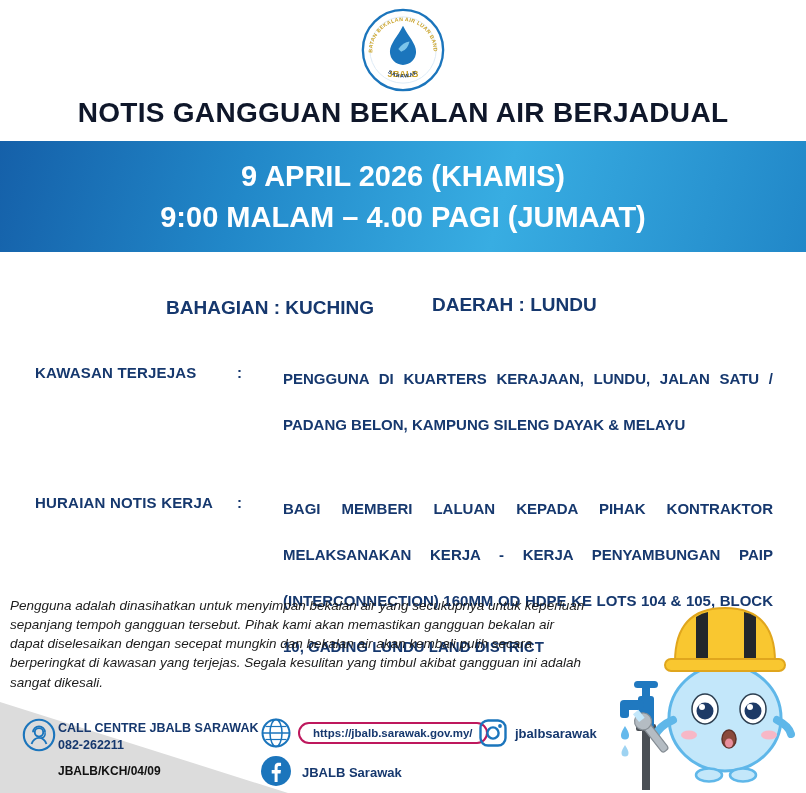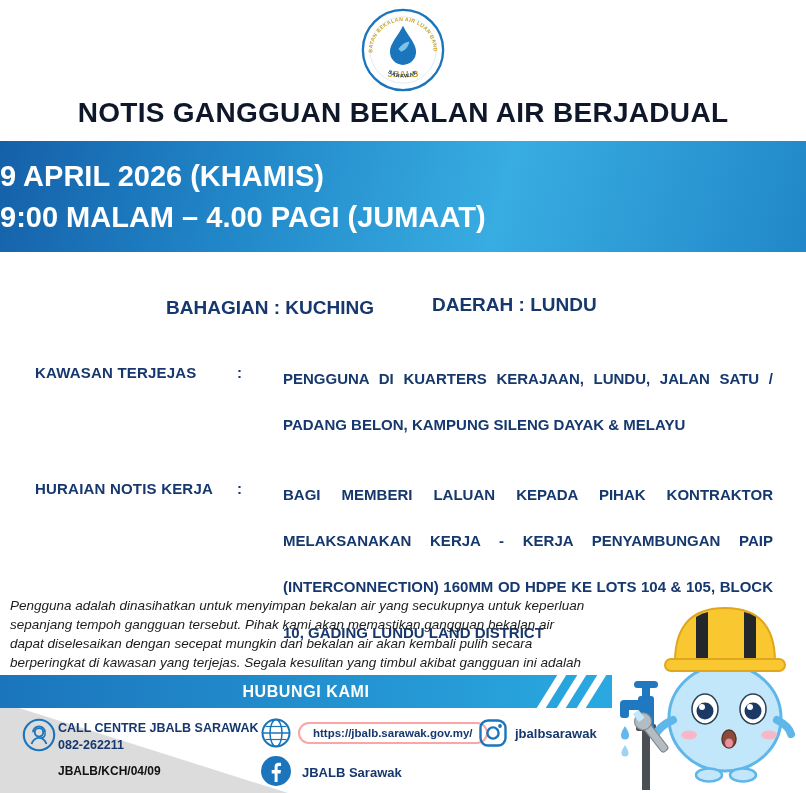--- a/index.html
+++ b/index.html
@@ -12,30 +12,30 @@
 
   .title {
     position:absolute; top:97px; left:0; width:100%; text-align:center;
     font-size:28px; font-weight:700; color:#0f172a; letter-spacing:0.3px;
   }
 
   .banner {
     position:absolute; top:141px; left:0; width:806px; height:111px;
     background:linear-gradient(105deg,#1560a9 0%, #2187c8 30%, #38ade2 62%, #2187c8 100%);
     color:#fff; font-weight:700; font-size:29px;
-    display:flex; flex-direction:column; justify-content:center; gap:8px;
+    display:flex; flex-direction:column; justify-content:center; align-items:center; gap:8px;
   }
 
   .region { position:absolute; top:297px; left:0; width:100%; color:#16386e; font-weight:700; font-size:19px; }
   .region-bahagian { position:absolute; left:130px; top:0;margin-left:36px; }
   .region-daerah   { position:absolute; left:432px; top:-3px; }
 
   .details {
     position:absolute; top:356px; left:35px; width:738px;
-    display:grid; grid-template-columns:192px 56px 1fr; row-gap:24px;
+    display:grid; grid-template-columns:192px 56px 1fr; row-gap:38px;
     color:#16386e; font-weight:700; font-size:15px;
   }
   .detail-label { line-height:34px; letter-spacing:0.2px; }
   .detail-colon { line-height:34px; text-align:left; padding-left:10px; }
   .detail-text  { line-height:46px; text-align:justify; }
 
   .disclaimer {
     position:absolute; top:596px; left:10px; width:580px;
     font-style:italic; font-size:13.5px; line-height:1.42; color:#1c1c1c; z-index:2;
   }
@@ -53,21 +53,21 @@
   }
   .stripe { position:absolute; top:-3px; height:39px; width:9px; background:#fff; transform:skewX(-32deg); }
   .stripe.s1 { right:16px; } .stripe.s2 { right:36px; } .stripe.s3 { right:56px; }
 
   .contact { position:absolute; top:712px; left:0; width:806px; height:81px; color:#16386e; z-index:3; }
   .icon-abs { position:absolute; }
   .call-label  { position:absolute; left:58px; top:8px;  font-size:12.5px; font-weight:700; line-height:16px; }
   .call-number { position:absolute; left:58px; top:26px; font-size:12.5px; font-weight:700; }
   .ref-number  { position:absolute; left:58px; top:52px; font-size:12px;   font-weight:700; color:#111; }
   .url-box {
-    position:absolute; left:298px; top:10px; border:2px solid #fca5a5; border-radius:14px;
+    position:absolute; left:298px; top:10px; border:2px solid #be185d; border-radius:14px;
     padding:3px 13px; font-size:11.5px; font-weight:700; color:#16386e; background:#fff;
   }
   .insta-text { position:absolute; left:515px; top:14px; font-size:13px; font-weight:700; }
   .fb-text    { position:absolute; left:302px; top:53px; font-size:13px; font-weight:700; }
 
   .mascot { position:absolute; left:612px; top:578px; width:194px; height:215px; z-index:2; }
 </style>
 </head>
 <body>
 
@@ -112,26 +112,20 @@
 
     <div class="detail-label">HURAIAN NOTIS KERJA</div>
     <div class="detail-colon">:</div>
     <div class="detail-text">BAGI MEMBERI LALUAN KEPADA PIHAK KONTRAKTOR MELAKSANAKAN KERJA - KERJA PENYAMBUNGAN PAIP (INTERCONNECTION) 160MM OD HDPE KE LOTS 104 &amp; 105, BLOCK 10, GADING LUNDU LAND DISTRICT</div>
   </div>
 
   <p class="disclaimer">Pengguna adalah dinasihatkan untuk menyimpan bekalan air yang secukupnya untuk keperluan sepanjang tempoh gangguan tersebut. Pihak kami akan memastikan gangguan bekalan air dapat diselesaikan dengan secepat mungkin dan bekalan air akan kembali pulih secara berperingkat di kawasan yang terjejas. Segala kesulitan yang timbul akibat gangguan ini adalah sangat dikesali.</p>
 
   <div class="gray-corner"></div>
 
-  <div class="contact-bar">
-    <span>HUBUNGI KAMI</span>
-    <span class="stripe s1"></span>
-    <span class="stripe s2"></span>
-    <span class="stripe s3"></span>
-  </div>
 
   <div class="contact">
 
     <svg class="icon-abs" style="left:22px; top:6px;" width="34" height="34" viewBox="0 0 32 32" fill="none" stroke="#1b75bc">
       <circle cx="16" cy="16" r="14.3" stroke-width="2"></circle>
       <circle cx="16" cy="13.5" r="4" stroke-width="1.8"></circle>
       <path d="M9,24.5 c1.5,-4.2 4,-5.8 7,-5.8 s5.5,1.6 7,5.8" stroke-width="1.8"></path>
       <path d="M10.3,13.5 a5.7,5.7 0 0 1 11.4,0" stroke-width="1.6"></path>
       <path d="M21.7,13.5 v2.3 a4,4 0 0 1 -3.6,3" stroke-width="1.4"></path>
     </svg>

